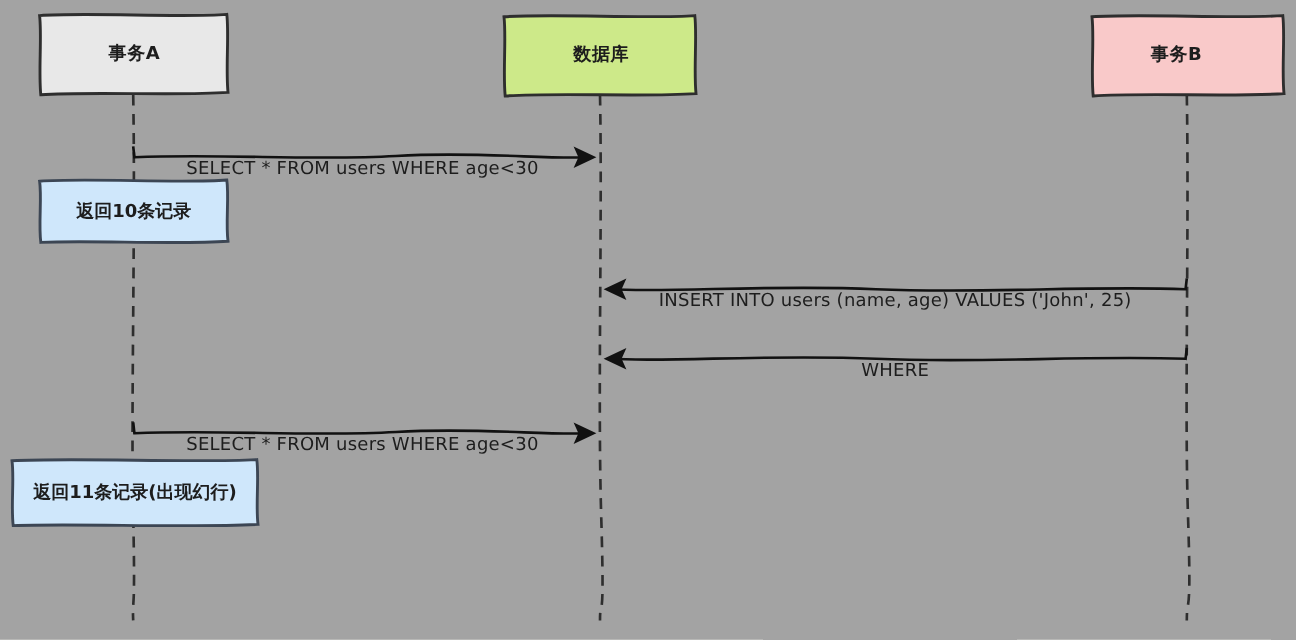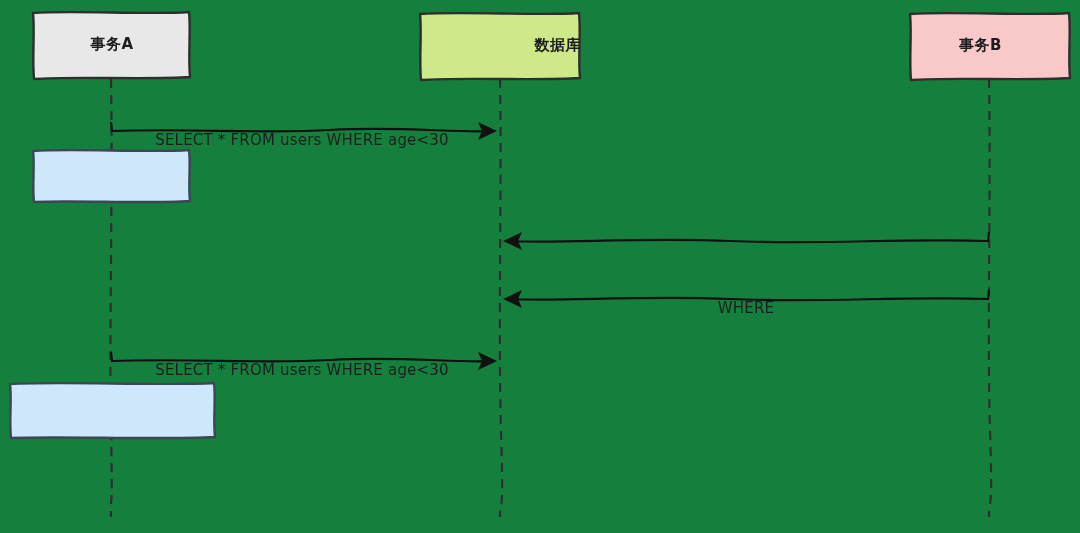--- a/index.html
+++ b/index.html
@@ -7,21 +7,21 @@
     padding: 0;
   }
   body {
     font-family: "DejaVu Sans", "Liberation Sans", sans-serif;
     background: #fdfdf4;
   }
   .diagram-canvas {
     position: relative;
     width: 1080px;
     height: 533px;
-    background: #15803d;
+    background: #a3a3a3;
     overflow: hidden;
   }
   .layer-svg {
     position: absolute;
     left: 0;
     top: 0;
     width: 1080px;
     height: 533px;
   }
   .txt {
@@ -74,21 +74,24 @@
     <path d="M503,241 L522,232 L518,241 L522,250 Z" fill="#111"></path>
 
     <path d="M989,290 L988,299 C900,296 820,303 730,299 S560,302 508,299" fill="none" stroke="#111" stroke-width="2.2"></path>
     <path d="M503,299 L522,290 L518,299 L522,308 Z" fill="#111"></path>
 
     <path d="M111,352 L112,361 C190,358 260,364 330,360 S455,363 492,361" fill="none" stroke="#111" stroke-width="2.2"></path>
     <path d="M497,361 L478,352 L482,361 L478,370 Z" fill="#111"></path>
   </svg>
 
   <div class="txt actor-label" style="left:33px; top:34px;">事务A</div>
-  <div class="txt actor-label" style="left:421px; top:35px; width:160px;text-align:right;">数据库</div>
+  <div class="txt actor-label" style="left:421px; top:35px; width:160px;">数据库</div>
   <div class="txt actor-label" style="left:911px; top:35px; width:139px;">事务B</div>
 
   <div class="txt msg-label" style="left:302px; top:106px;">SELECT * FROM users WHERE age&lt;30</div>
+  <div class="txt msg-label" style="left:746px; top:216px;">INSERT INTO users (name, age) VALUES ('John', 25)</div>
   <div class="txt msg-label" style="left:746px; top:274px;">WHERE</div>
   <div class="txt msg-label" style="left:302px; top:336px;">SELECT * FROM users WHERE age&lt;30</div>
 
+  <div class="txt note-label" style="left:33px; top:166px; width:157px;">返回10条记录</div>
+  <div class="txt note-label" style="left:10px; top:400px; width:205px;">返回11条记录(出现幻行)</div>
 
 </div>
 
 </body></html>

